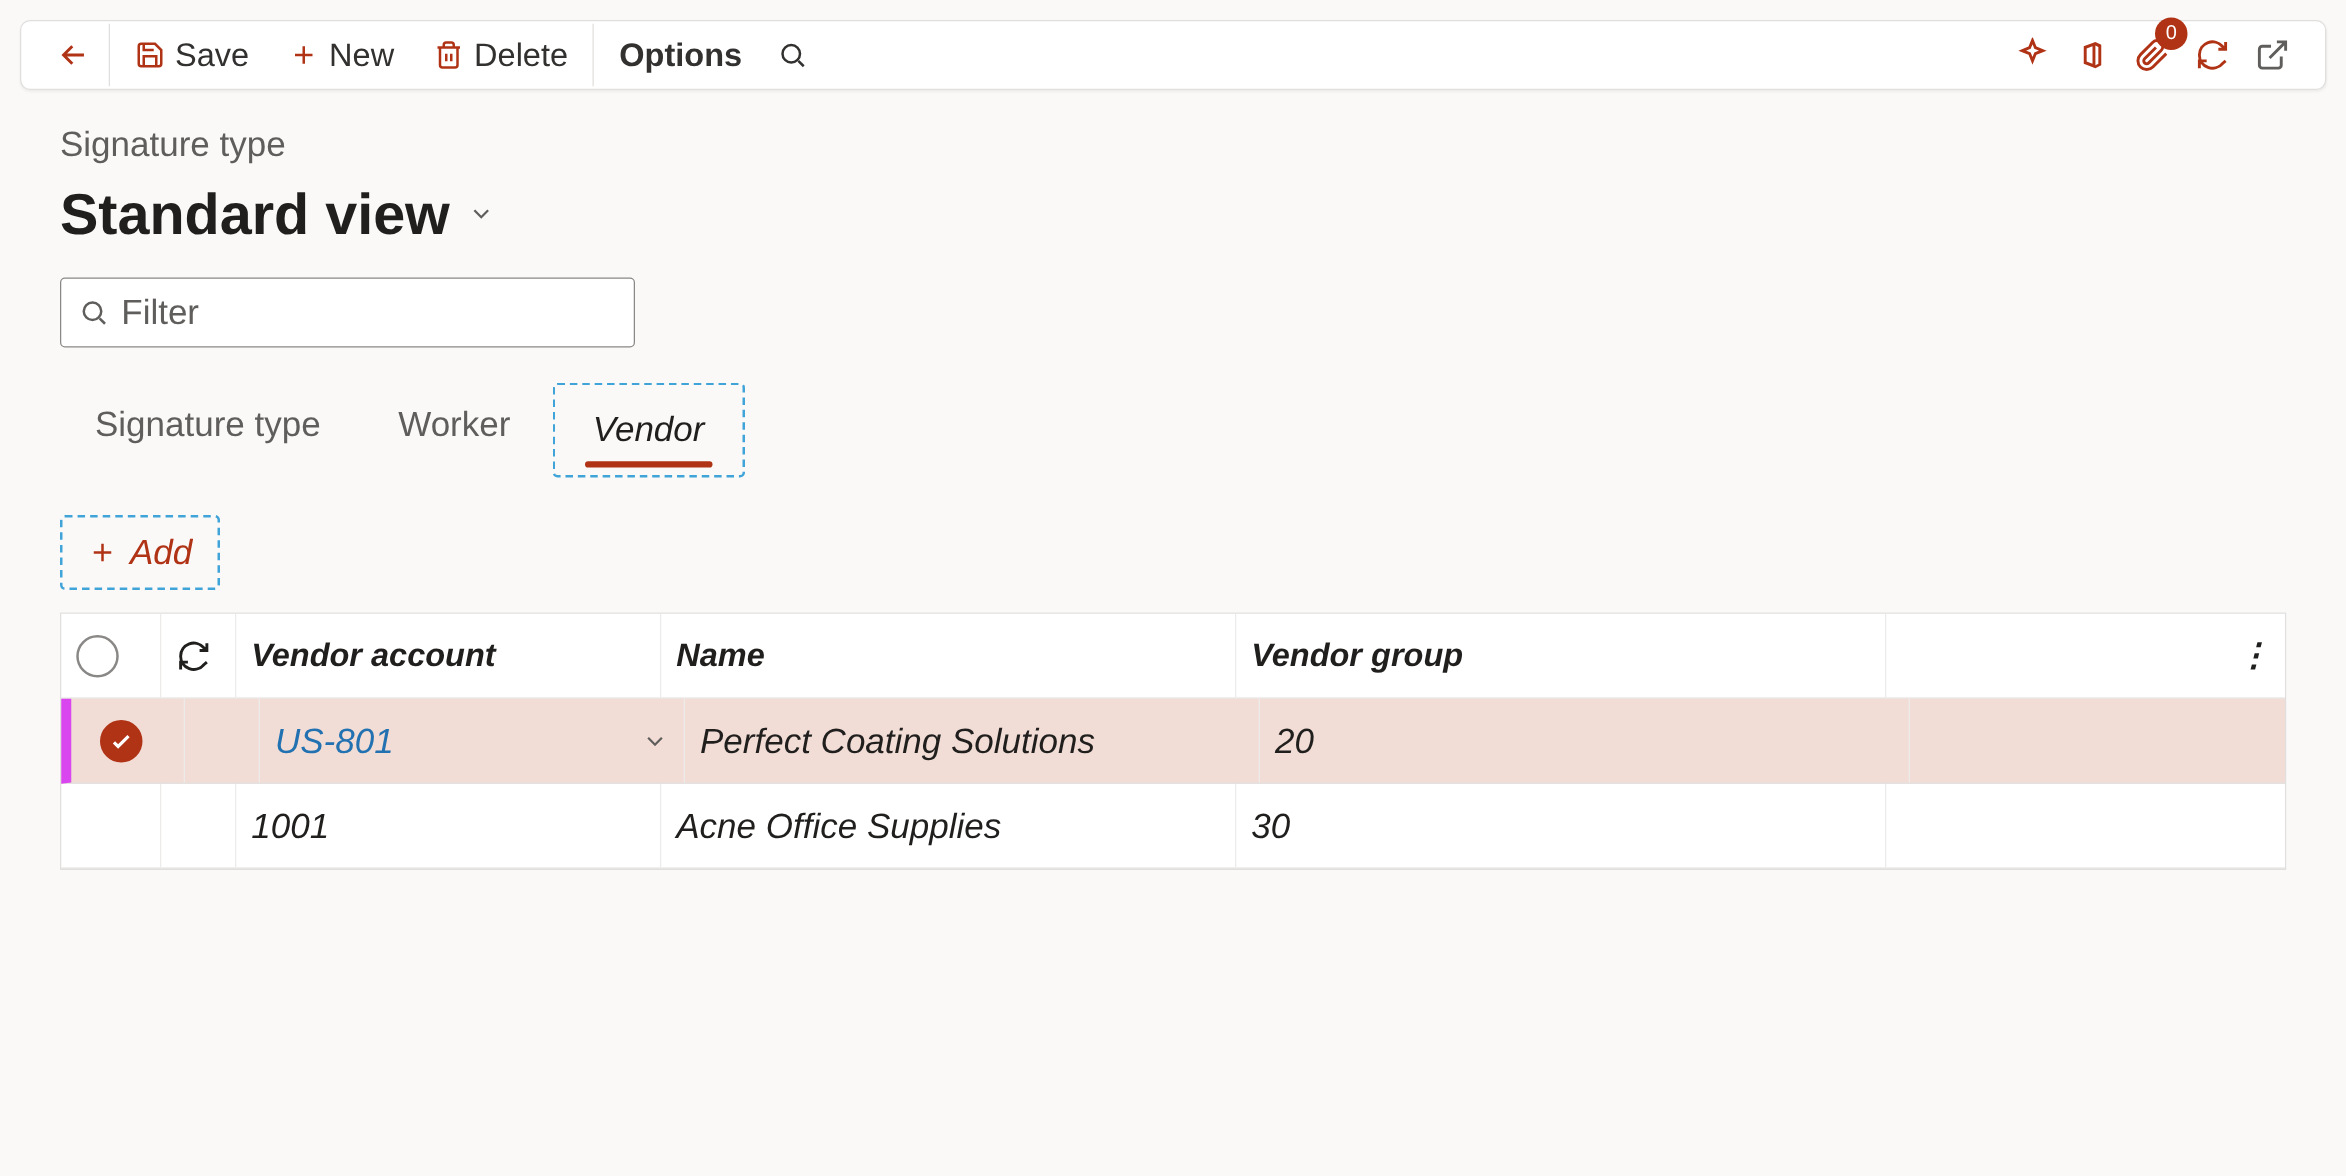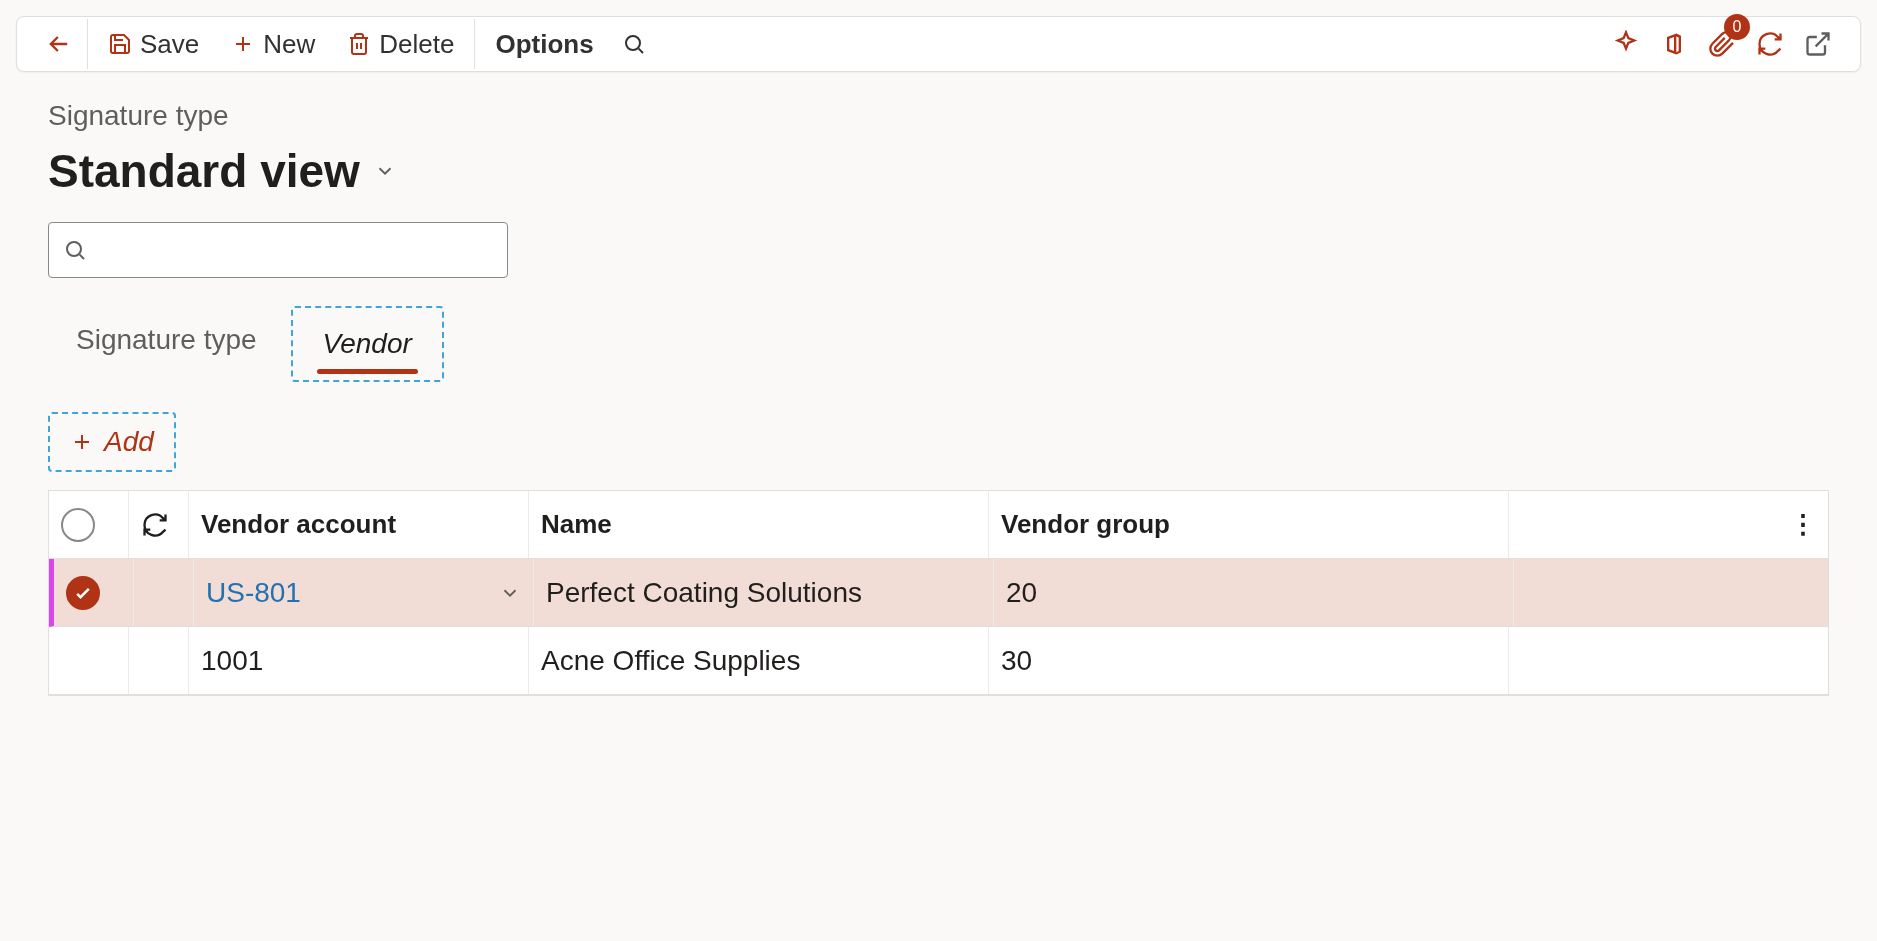--- a/index.html
+++ b/index.html
@@ -106,34 +106,36 @@
     .sub-actions .sbtn {
       display:inline-flex; align-items:center; gap:10px;
       color:#b03316; font-size:28px; padding: 10px 18px;
       cursor:pointer;
     }
 
     .grid {
       border:1px solid #e1dfdd;
       background:#fff;
       width:100%;
+      font-style:italic;
     }
     .grid-row {
       display:grid;
       grid-template-columns: 80px 60px 340px 460px 520px 1fr 50px;
       align-items:center;
       height: 68px;
       border-bottom:1px solid #e1dfdd;
     }
     .grid-row.header .cell { font-weight:600; color:#201f1e; font-size:26px; }
     .cell { padding: 0 12px; font-size:28px; color:#201f1e; border-right:1px solid #edebe9; height:100%; display:flex; align-items:center;}
     .cell.noborder { border-right:none; }
     .grid-row.data.selected {
       background: #f2ddd6;
-      border-left: 5px solid #d946ef;
+      border-left: 8px solid #d946ef;
+      padding-left: 11px;
     }
     .vendor-link { color:#2271b1; }
     .sel-circle {
       width:34px; height:34px; border-radius:50%;
       border:2px solid #8a8886;
       display:flex; align-items:center; justify-content:center;
     }
     .sel-circle.checked {
       background:#b03316; border-color:#b03316; color:#fff;
     }
@@ -226,25 +228,29 @@
     <svg class="chev" width="22" height="22" viewBox="0 0 24 24" fill="none" stroke="currentColor" stroke-width="2">
         <path d="m6 9 6 6 6-6"></path>
       </svg>
   </div>
 
   <div class="filter-box">
     <svg width="24" height="24" viewBox="0 0 24 24" fill="none" stroke="#605e5c" stroke-width="2">
         <circle cx="11" cy="11" r="7"></circle>
         <path d="m21 21-4.35-4.35"></path>
       </svg>
+    <input type="text" placeholder="Filter" style="">
   </div>
 
   <div class="tabs">
     <div class="tab">
       <span>Signature type</span>
+    </div>
+    <div class="tab">
+      <span>Worker</span>
     </div>
     <div class="highlight-box">
       <div class="tab active-hl">
         <span>Vendor</span>
       </div>
     </div>
   </div>
 
   <div class="sub-actions">
     <div class="highlight-box">

